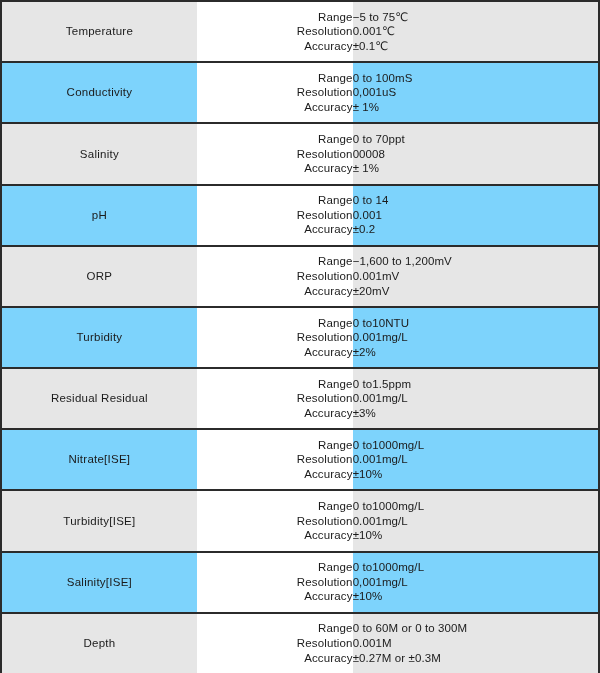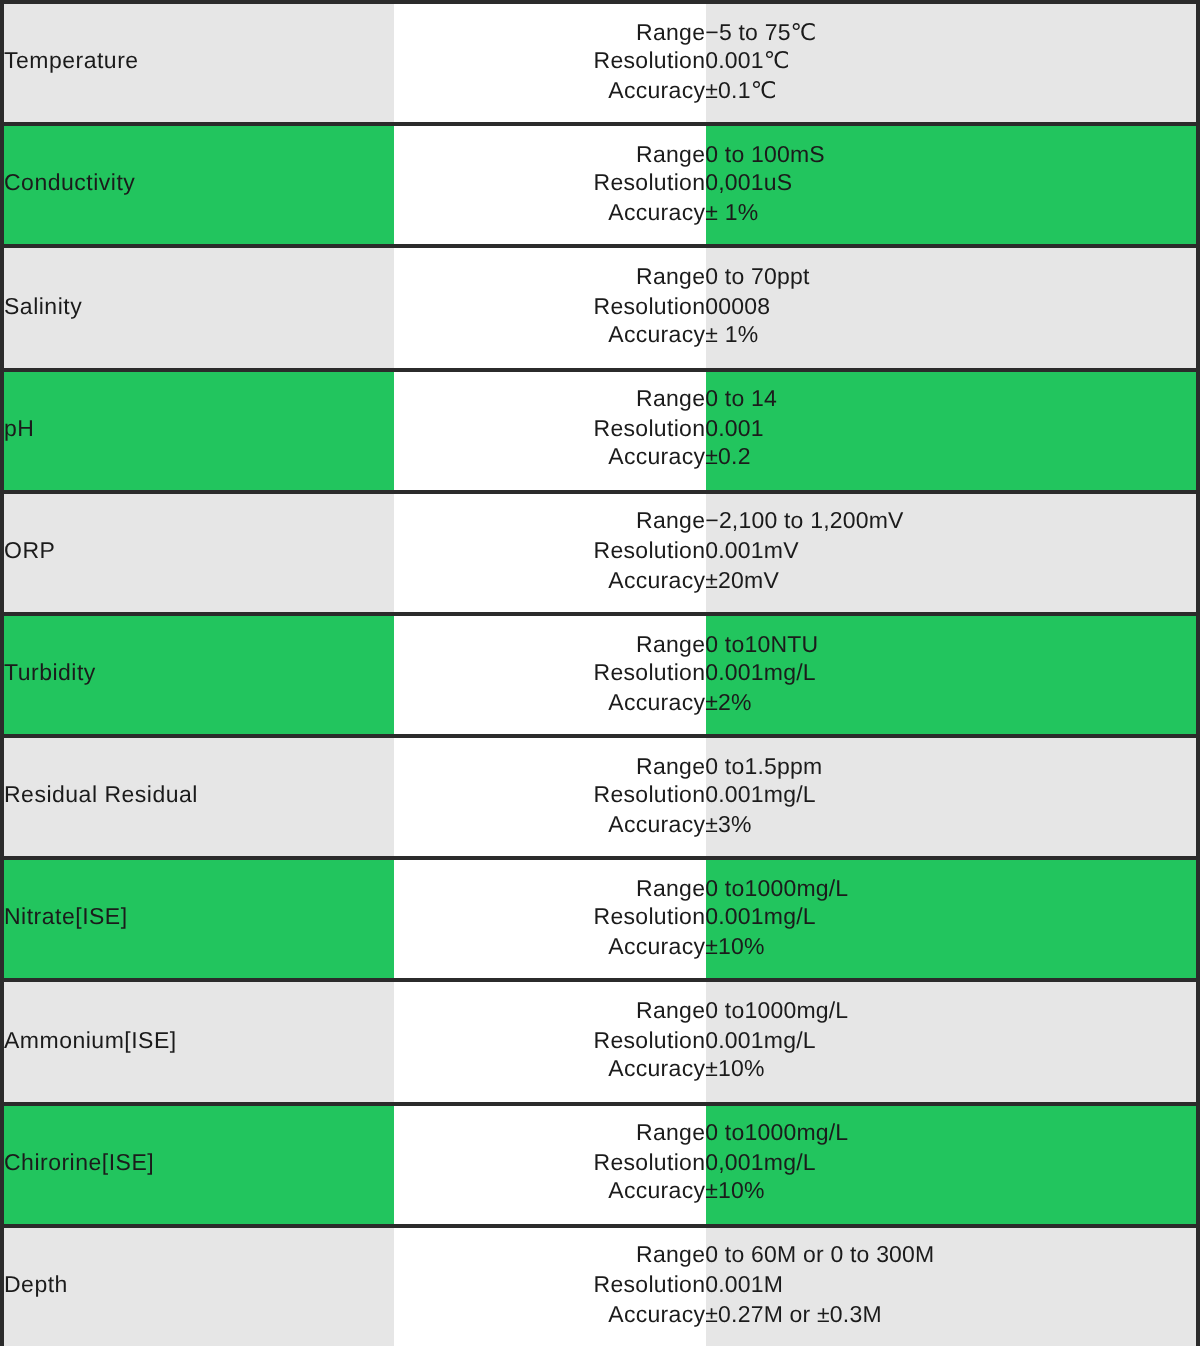--- a/index.html
+++ b/index.html
@@ -44,21 +44,21 @@
   }
   table.spec-table tr:first-child td {
     border-top: 0;
   }
   
   td.c-param  { width: 185px; }
   td.c-labels { width: 148px; }
   td.c-values { width: 234px; }
 
   td.c-param {
-    text-align: left;
+    text-align: center;
     letter-spacing: 0.25px;
   }
   td.c-labels {
     text-align: right;
     padding-right: 52px;
     box-sizing: border-box;
     letter-spacing: 0.15px;
   }
   td.c-values {
     text-align: left;
@@ -67,21 +67,21 @@
     letter-spacing: 0.1px;
     white-space: nowrap;
   }
   
   tr.shaded td.c-param,
   tr.shaded td.c-values {
     background: #e6e6e6;
   }
   tr.plain td.c-param,
   tr.plain td.c-values {
-    background: #22c55e;
+    background: #7dd3fc;
   }
   td.c-labels { background: #ffffff; }
 
   .stack-line { display: block; }
   .param-name { display: inline-block; }
 </style>
 </head>
 <body>
 
 <div id="spec-sheet">
@@ -140,21 +140,21 @@
           </td>
         </tr>
         <tr class="shaded">
           <td class="c-param"><span class="param-name">ORP</span></td>
           <td class="c-labels">
             <span class="stack-line">Range</span>
             <span class="stack-line">Resolution</span>
             <span class="stack-line">Accuracy</span>
           </td>
           <td class="c-values">
-            <span class="stack-line">−2,100 to 1,200mV</span>
+            <span class="stack-line">−1,600 to 1,200mV</span>
             <span class="stack-line">0.001mV</span>
             <span class="stack-line">±20mV</span>
           </td>
         </tr>
         <tr class="plain">
           <td class="c-param"><span class="param-name">Turbidity</span></td>
           <td class="c-labels">
             <span class="stack-line">Range</span>
             <span class="stack-line">Resolution</span>
             <span class="stack-line">Accuracy</span>
@@ -185,34 +185,34 @@
             <span class="stack-line">Resolution</span>
             <span class="stack-line">Accuracy</span>
           </td>
           <td class="c-values">
             <span class="stack-line">0 to1000mg/L</span>
             <span class="stack-line">0.001mg/L</span>
             <span class="stack-line">±10%</span>
           </td>
         </tr>
         <tr class="shaded">
-          <td class="c-param"><span class="param-name">Ammonium[ISE]</span></td>
+          <td class="c-param"><span class="param-name">Turbidity[ISE]</span></td>
           <td class="c-labels">
             <span class="stack-line">Range</span>
             <span class="stack-line">Resolution</span>
             <span class="stack-line">Accuracy</span>
           </td>
           <td class="c-values">
             <span class="stack-line">0 to1000mg/L</span>
             <span class="stack-line">0.001mg/L</span>
             <span class="stack-line">±10%</span>
           </td>
         </tr>
         <tr class="plain">
-          <td class="c-param"><span class="param-name">Chirorine[ISE]</span></td>
+          <td class="c-param"><span class="param-name">Salinity[ISE]</span></td>
           <td class="c-labels">
             <span class="stack-line">Range</span>
             <span class="stack-line">Resolution</span>
             <span class="stack-line">Accuracy</span>
           </td>
           <td class="c-values">
             <span class="stack-line">0 to1000mg/L</span>
             <span class="stack-line">0,001mg/L</span>
             <span class="stack-line">±10%</span>
           </td>

